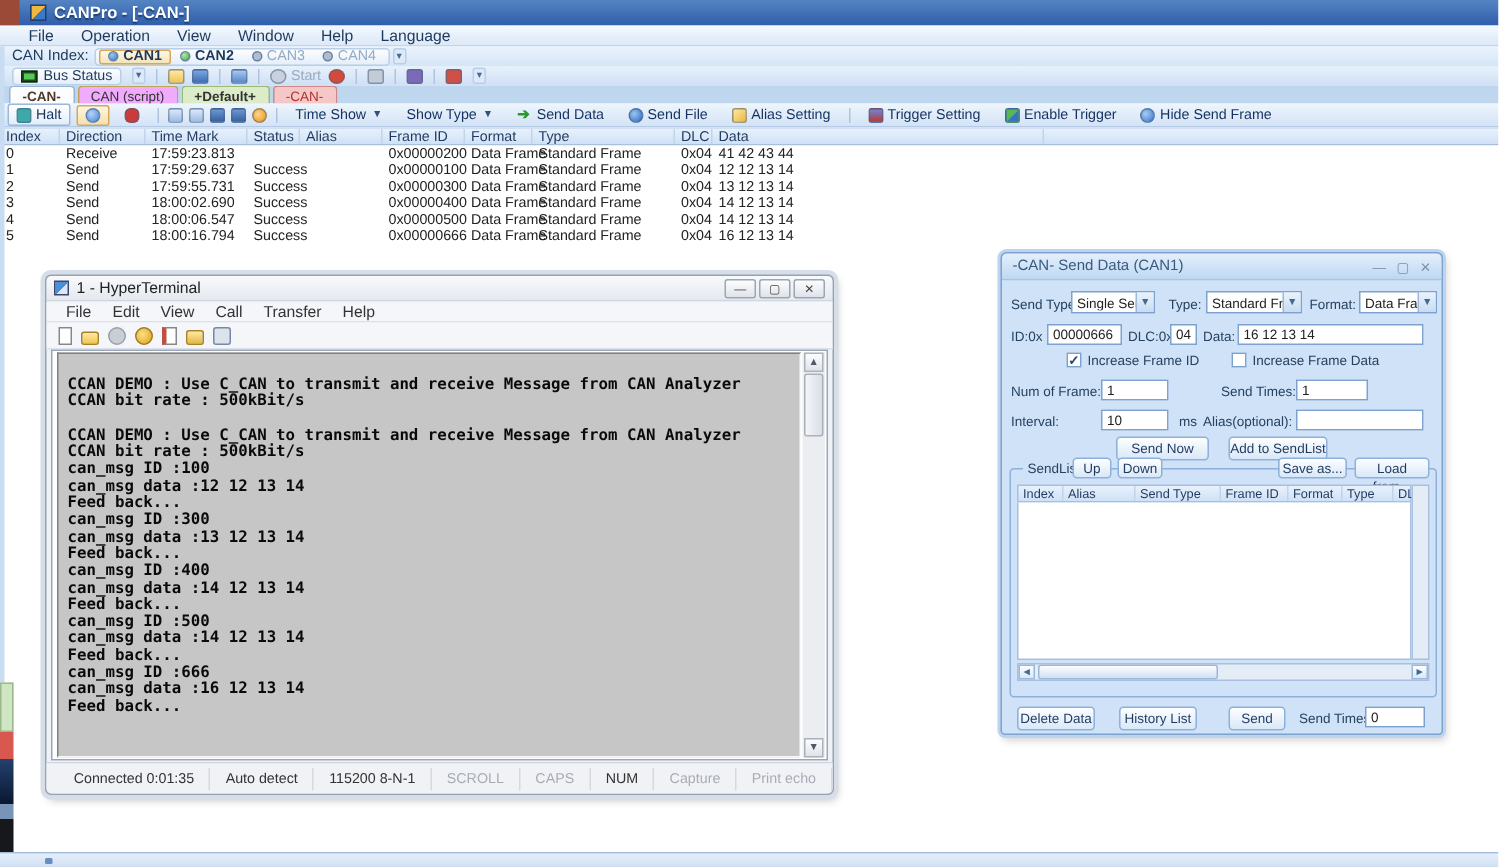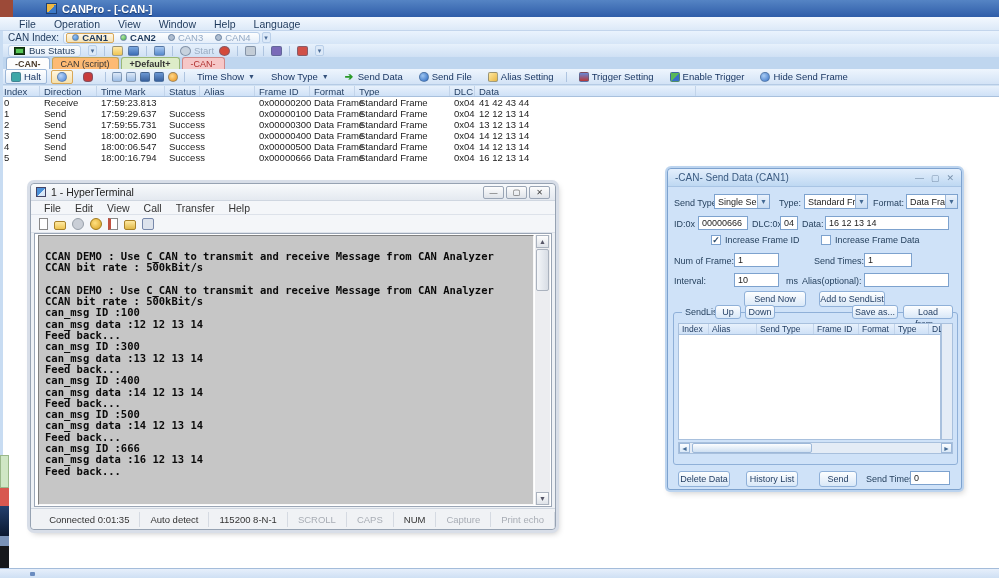--- a/index.html
+++ b/index.html
@@ -3,21 +3,21 @@
 <meta charset="utf-8">
 <style>
   * { margin:0; padding:0; box-sizing:border-box; }
   html,body { width:999px; height:578px; overflow:hidden; background:#fff;
               font-family:"Liberation Sans", sans-serif; }
   .screen { position:relative; width:999px; height:578px; background:#fff; }
 
   
   .main-window { position:absolute; inset:0; background:#fff; }
   .titlebar { position:absolute; left:0; top:0; right:0; height:17px;
-    background:linear-gradient(180deg,#5584c4,#2f5da9); display:flex; align-items:center;padding-left:26px; }
+    background:linear-gradient(180deg,#5584c4,#2f5da9); display:flex; align-items:center; }
   .title-sliver { position:absolute; left:0; top:0; width:13px; height:17px; background:#9c4a38; }
   .app-icon { width:11px; height:11px; margin-left:20px; margin-right:5px;
     background:linear-gradient(135deg,#f0b840 50%,#3a78c8 50%); border:1px solid #1d3f73; }
   .title-text { color:#fff; font-size:11px; font-weight:bold; text-shadow:0 1px 1px #1a3a6a; }
 
   .menubar { position:absolute; left:0; top:17px; right:0; height:14px;
     background:linear-gradient(180deg,#f3f8fe,#dce9f8); border-bottom:1px solid #c3d5ec;
     display:flex; align-items:center; padding-left:10px; }
   .menu-item { font-size:10.5px; color:#1e395b; padding:0 9px; cursor:default; }
 
@@ -54,21 +54,21 @@
   .ti-wrench { background:#c3ccd6; }
   .ti-shield { background:#7a6ab8; }
   .ti-pointer{ background:#d05048; }
   .start-lbl { font-size:9.5px; color:#9aacc2; margin-left:-2px; }
 
   .tab-row { position:absolute; left:0; top:57px; right:0; height:12px; background:#bfd6ef;
     display:flex; align-items:flex-end; padding-left:6px; gap:2px; }
   .tab { font-size:9px; height:12px; line-height:12px; padding:0 8px; border:1px solid #97b3d4;
     border-bottom:none; border-radius:3px 3px 0 0; color:#333; }
   .tab.active { background:#fdfdfd; font-weight:bold; color:#4a3a2a; }
-  .tab.script { background:#fdba74; border-color:#c2a457; }
+  .tab.script { background:#f0abfc; border-color:#c2a457; }
   .tab.default { background:#ddecc8; border-color:#9ab877;font-weight:bold; }
   .tab.pink { background:#f6c7c7; border-color:#cf8888; color:#b03030; }
 
   .tools-row { position:absolute; left:0; top:69px; right:0; height:16px;
     background:linear-gradient(180deg,#eef5fd,#d3e3f6); border-bottom:1px solid #b5cbe5;
     display:flex; align-items:center; padding-left:5px; gap:4px; }
   .tool-btn { display:flex; align-items:center; gap:3px; font-size:9.5px; color:#15325f; padding:1px 5px;
     border:1px solid transparent; border-radius:2px; }
   .tool-btn.boxed { border-color:#9db8d9; background:linear-gradient(180deg,#fff,#e2edf9); }
   .tool-btn.hot { border-color:#d8a858; background:linear-gradient(180deg,#fff6e0,#f5e0ac); }

